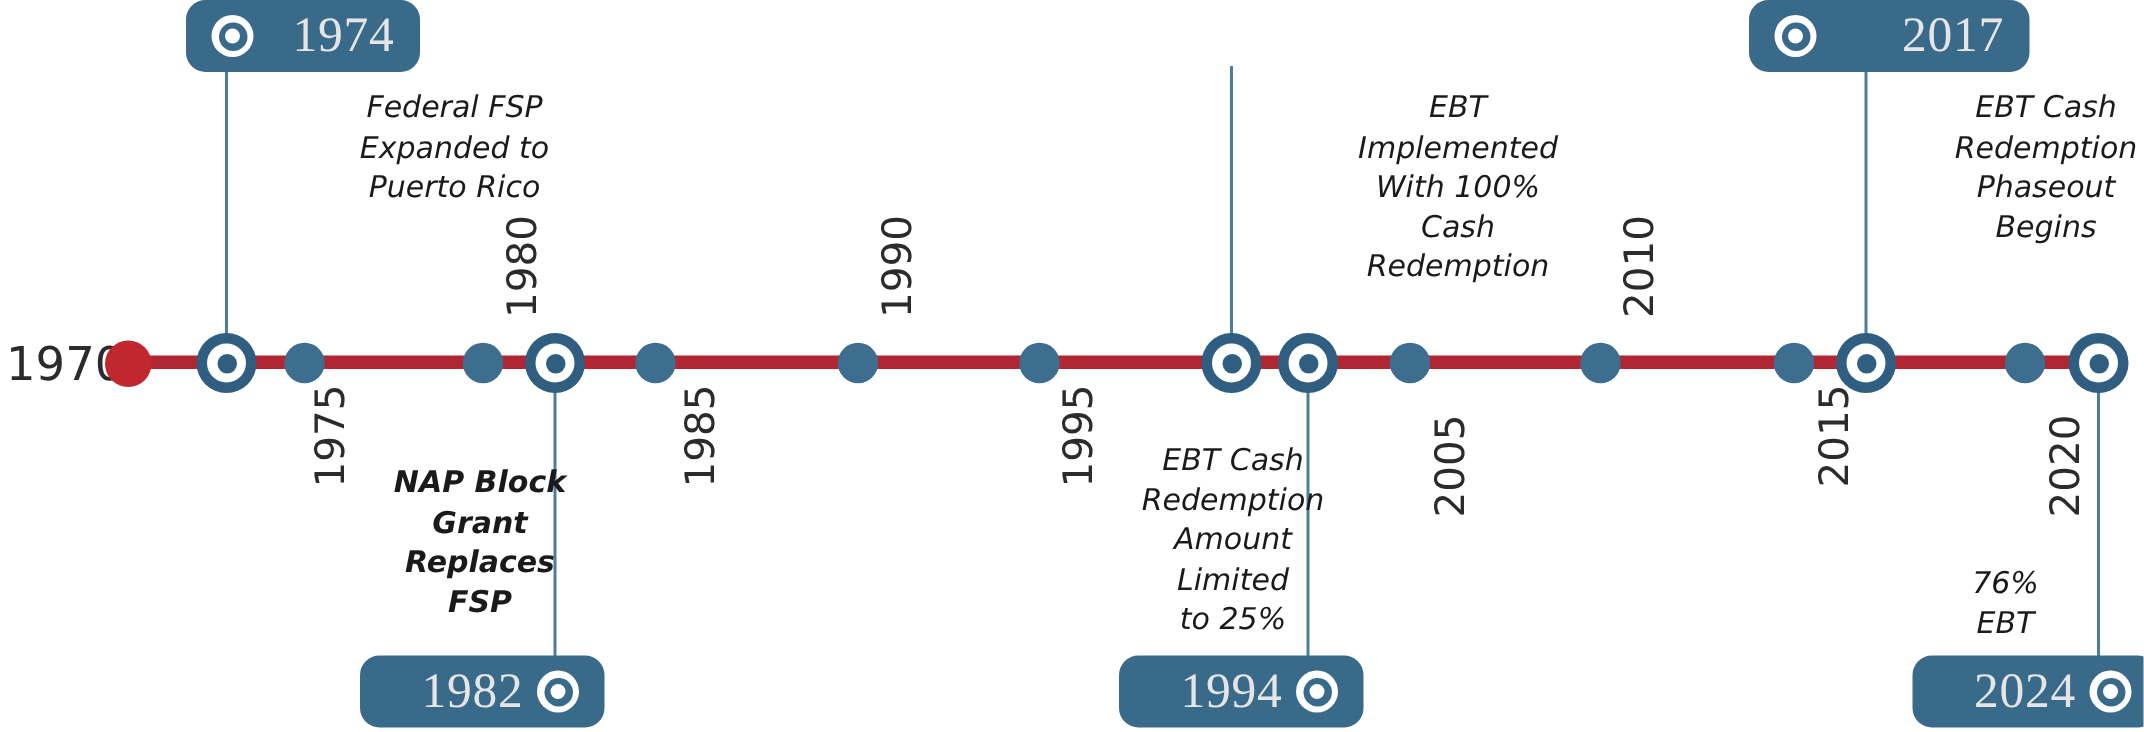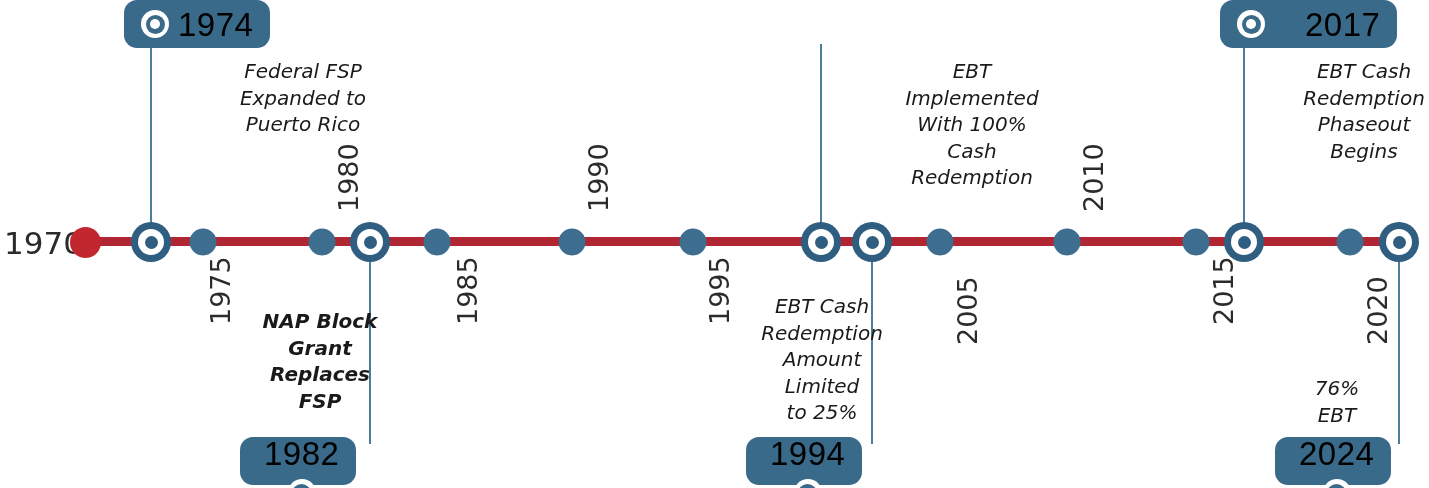--- a/index.html
+++ b/index.html
@@ -86,43 +86,44 @@
     height:48px;
     background:#3A6A8A;
     border-radius:13px;
     display:flex;
     align-items:center;
     gap:9px;
     padding:0 17px;
     box-sizing:border-box;
   }
   .badge .badge-year{
-    color:#000000;
+    color:#e5e5e5;
     font-size:33px;
     line-height:1;
     letter-spacing:0.5px;
-    font-family:Liberation Sans, sans-serif;
+    font-family:Liberation Serif, serif;
+    margin-left:17px;
   }
   .badge-icon{
     width:28px;height:28px;
     border-radius:50%;
     background:#ffffff;
     display:flex;align-items:center;justify-content:center;
     flex:0 0 auto;
   }
   .badge-icon .bi-mid{
     width:19px;height:19px;border-radius:50%;
     background:#3A6A8A;
     display:flex;align-items:center;justify-content:center;
   }
   .badge-icon .bi-core{
     width:10px;height:10px;border-radius:50%;
     background:#ffffff;
   }
-  .badge.icon-right{flex-direction:column;padding-left:24px;}
+  .badge.icon-right{flex-direction:row;padding-left:24px;}
 
   
   .desc{
     position:absolute;
     font-style:italic;
     font-size:20px;
     line-height:26.5px;
     color:#1A1A1A;
     text-align:center;
     white-space:pre-line;
@@ -235,21 +236,21 @@
 to 25%</div>
   <div class="badge icon-right" style="left:746px;top:437px;">
     <span class="badge-year">1994</span>
     <span class="badge-icon">
       <span class="bi-mid">
         <span class="bi-core"></span>
       </span>
     </span>
   </div>
 
-  <div class="badge" style="left:1220px;top:0px;gap:40px;">
+  <div class="badge" style="left:1166px;top:0px;gap:40px;">
     <span class="badge-icon">
       <span class="bi-mid">
         <span class="bi-core"></span>
       </span>
     </span>
     <span class="badge-year">2017</span>
   </div>
   <div class="desc" style="left:1248px;top:58px;width:232px;">EBT Cash
 Redemption
 Phaseout

